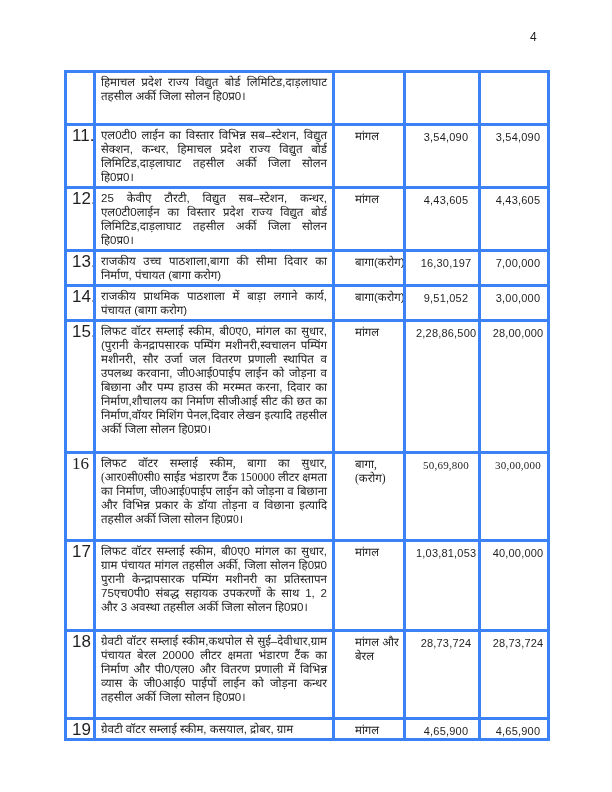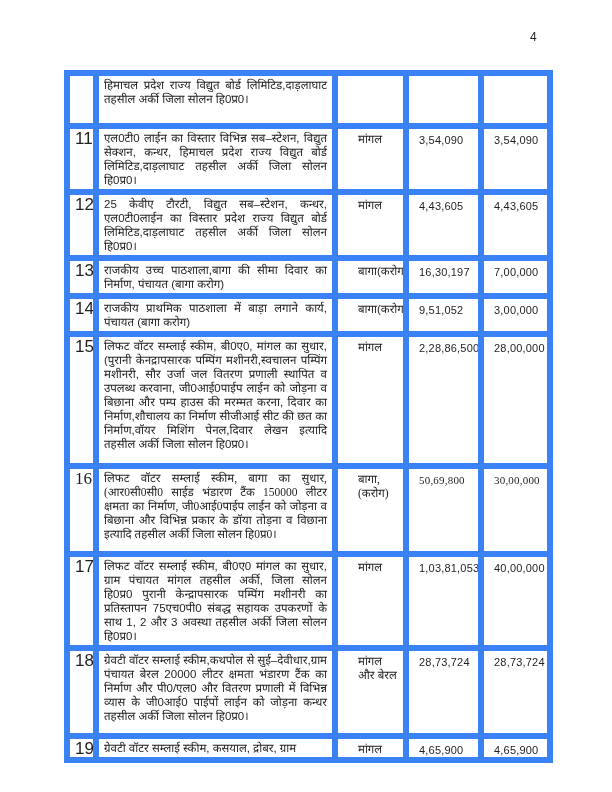--- a/index.html
+++ b/index.html
@@ -25,39 +25,40 @@
     position:absolute;
     left:64px;top:70px;
     width:483px;
     border-collapse:collapse;
     table-layout:fixed;
     font-size:11.5px;
     line-height:14px;
     color:#1f1f1f;
   }
   table.works td{
-    border:6px solid #3b82f6;
+    border:3px solid #3b82f6;
     vertical-align:top;
     overflow:hidden;
   }
   td.sr{
     padding:3px 2px 0 5px;
     font-size:17px;
   }
   td.desc{
     padding:2px 5px 2px 5px;
     text-align:justify;
   }
   td.loc{
     padding:3px 3px 0 20px;
   }
   td.amt{
     padding:4px 2px 0 10px;
     font-size:11px;
     letter-spacing:0.2px;
+    text-align:center;
   }
 </style>
 </head>
 <body>
 
 <div class="page">
   <div class="page-number">4</div>
 
   <table class="works">
     <colgroup>

